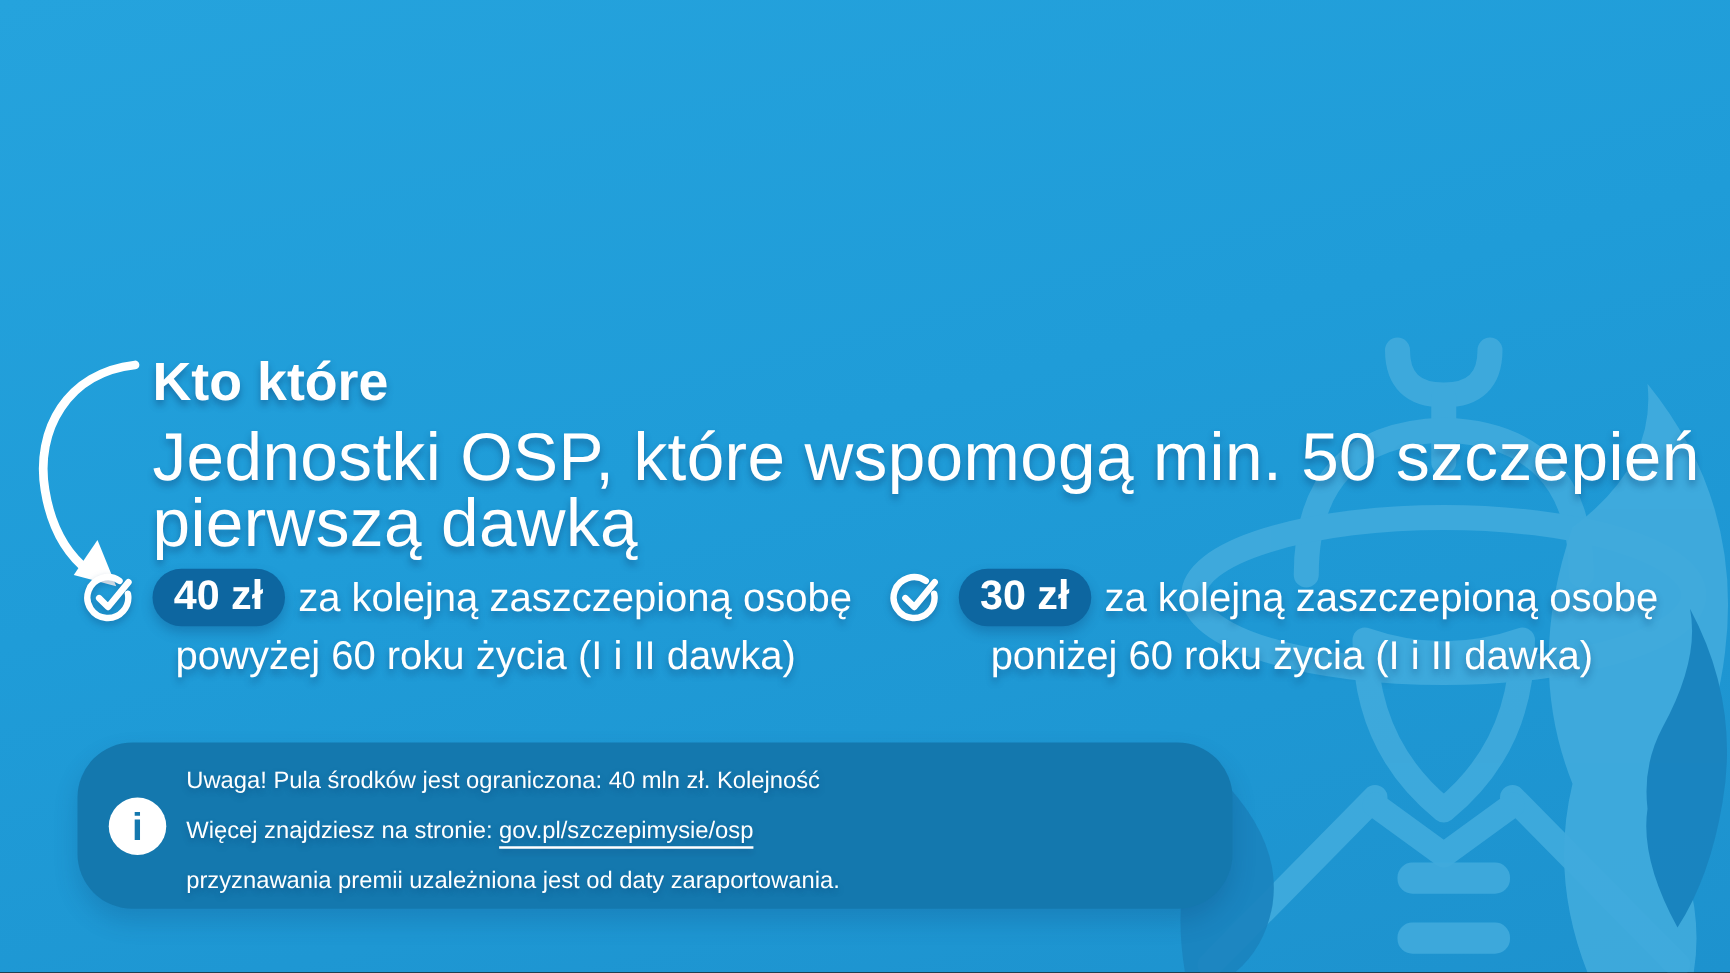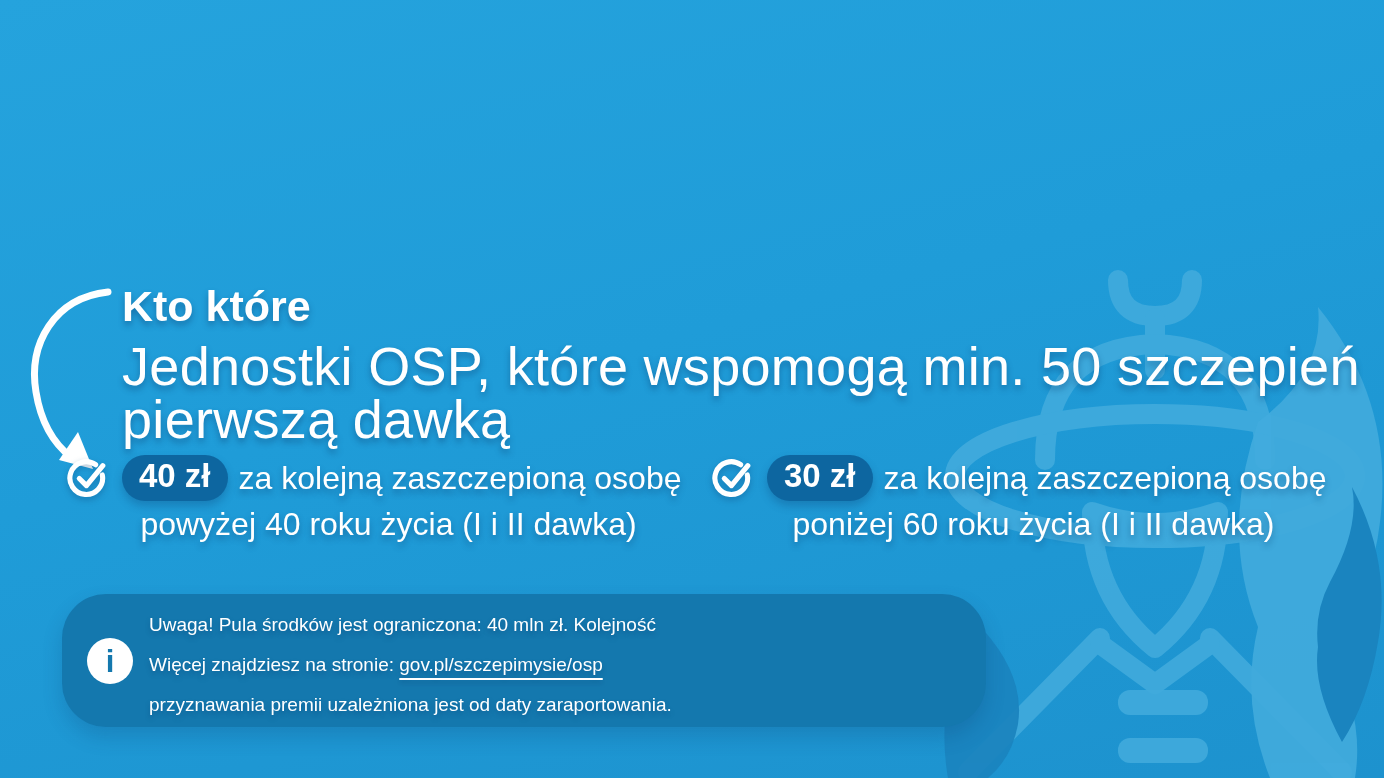--- a/index.html
+++ b/index.html
@@ -128,21 +128,21 @@
 
     <div class="bullet">
       <div class="b-line1">
         <svg class="check-icon" width="45" height="45" viewBox="0 0 44 44">
           <path d="M29 8.5 A 16 16 0 1 0 35.5 18.5" fill="none" stroke="#ffffff" stroke-width="5" stroke-linecap="round"></path>
           <path d="M13 22 L20 29 L36 9.5" fill="none" stroke="#ffffff" stroke-width="5" stroke-linecap="round" stroke-linejoin="round"></path>
         </svg>
         <span class="amount-pill">40 zł</span>
         <span class="b-text">za kolejną zaszczepioną osobę</span>
       </div>
-      <div class="b-line2">powyżej 40 roku życia (I i II dawka)</div>
+      <div class="b-line2">powyżej 60 roku życia (I i II dawka)</div>
     </div>
 
     <div class="bullet">
       <div class="b-line1">
         <svg class="check-icon" width="45" height="45" viewBox="0 0 44 44">
           <path d="M29 8.5 A 16 16 0 1 0 35.5 18.5" fill="none" stroke="#ffffff" stroke-width="5" stroke-linecap="round"></path>
           <path d="M13 22 L20 29 L36 9.5" fill="none" stroke="#ffffff" stroke-width="5" stroke-linecap="round" stroke-linejoin="round"></path>
         </svg>
         <span class="amount-pill">30 zł</span>
         <span class="b-text">za kolejną zaszczepioną osobę</span>

